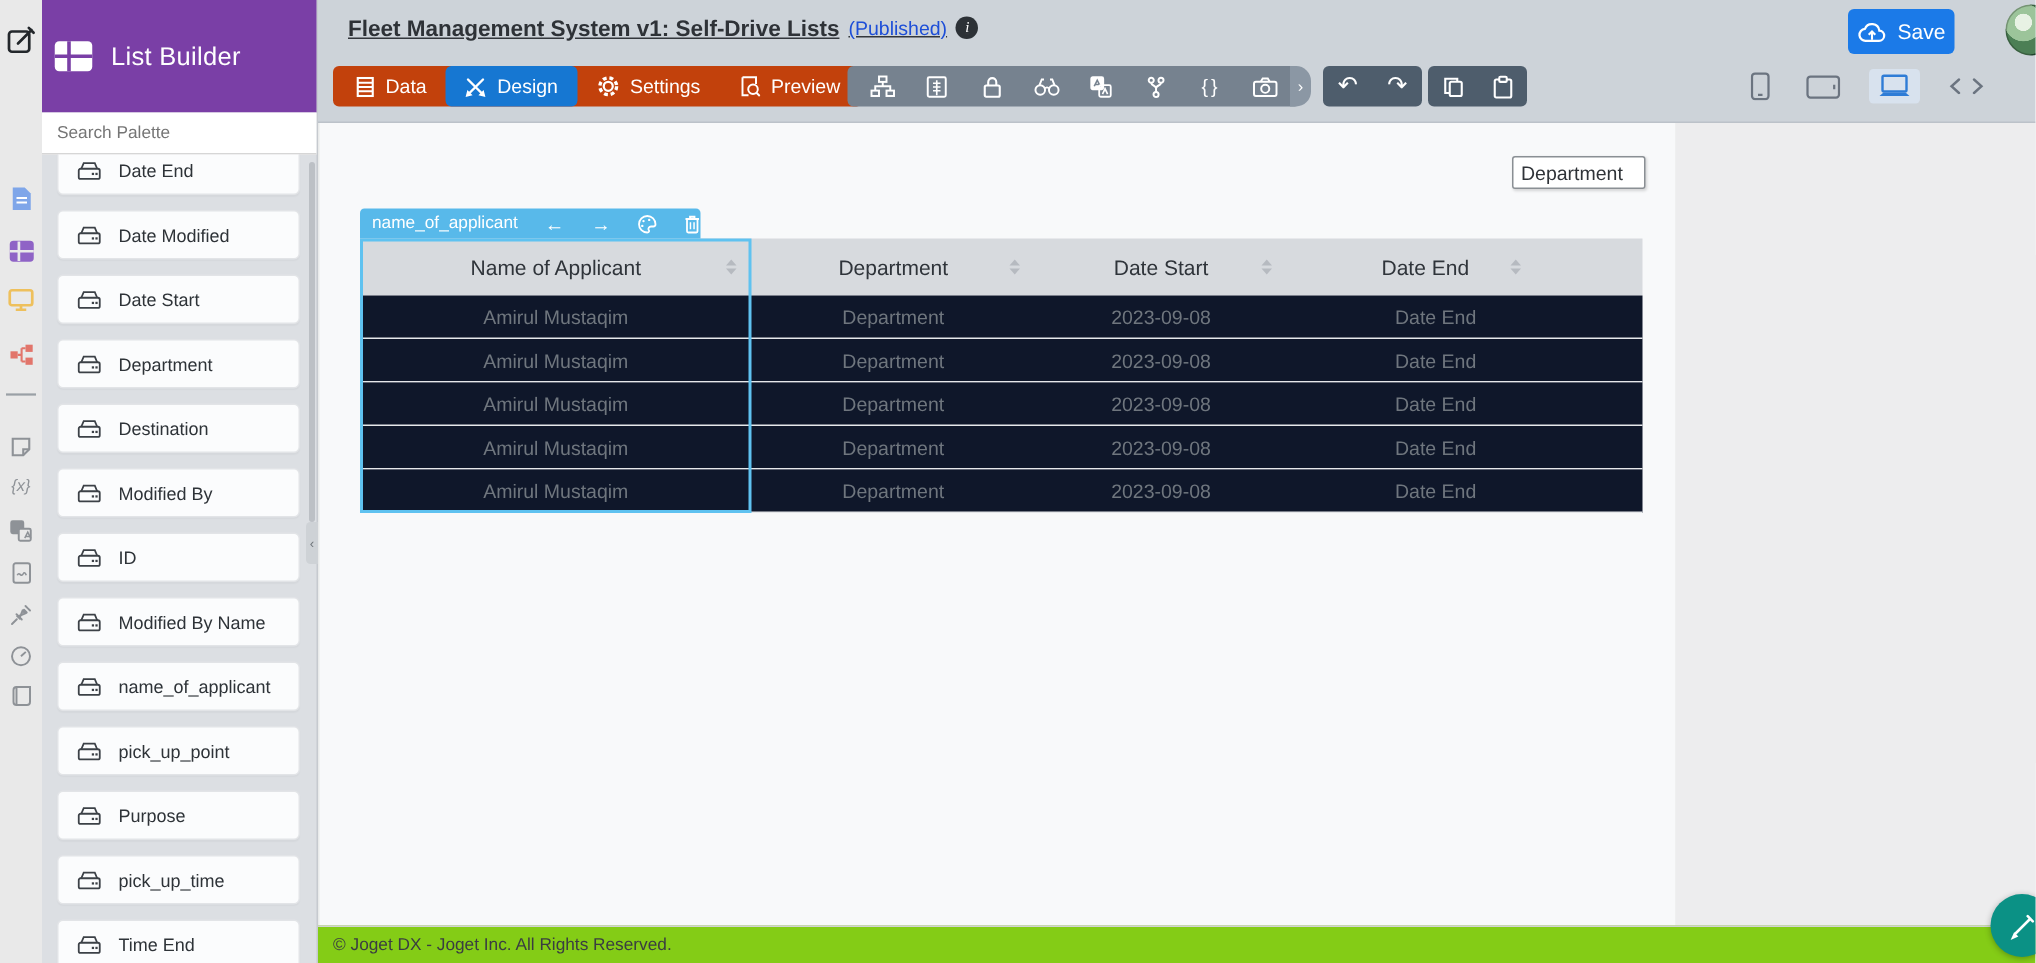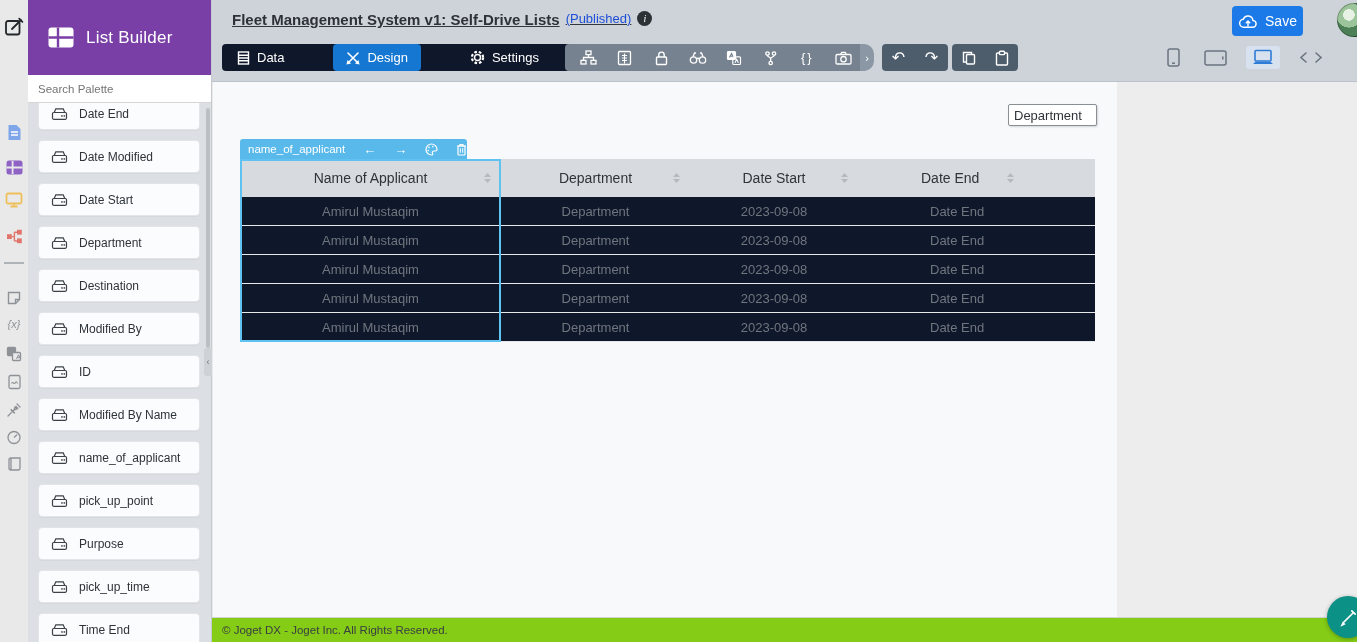--- a/index.html
+++ b/index.html
@@ -9,21 +9,21 @@
     font-family: "Liberation Sans","DejaVu Sans",sans-serif;
     background:#e9eaea; color:#33373c;
   }
 
   
   #left-strip { position:absolute; left:0; top:0; width:28px; height:642px; background:#e9e9e9; z-index:5; }
   .strip-ic { position:absolute; left:0; width:28px; display:flex; justify-content:center; align-items:center; cursor:pointer; }
 
   
   #sidebar { position:absolute; left:28px; top:0; width:184px; height:642px; background:#dcdfe3; z-index:4; border-right:1px solid #c6cacf; }
-  #builder-head { height:75px; background:#7a3fa6; display:flex; align-items:center; gap:12px; padding-left:20px; }
+  #builder-head { height:75px; background:#7a3fa6; display:flex; align-items:center; gap:12px; padding-left:8px; }
   #builder-head .t { color:#fff; font-size:17px; letter-spacing:.2px; }
   #palette-search { height:28px; background:#fff; border-bottom:1px solid #d6d6d6; display:flex; align-items:center; }
   #palette-search input { border:none; outline:none; width:100%; height:100%; padding:0 10px; font-size:11.5px; color:#444; font-family:inherit; background:transparent; }
   #pal-list { position:absolute; left:0; right:0; top:103px; bottom:0; overflow:hidden; padding:0 12px 0 10px; }
   .pal-item { width:162px; height:33px; margin-bottom:10px; background:#fbfcfd; border:1px solid #e2e4e7; border-radius:4px;
     display:flex; align-items:center; gap:11px; padding-left:12px; cursor:grab; box-shadow:0 1px 1px rgba(0,0,0,.03); }
   .pal-item span.lbl { font-size:12px; color:#2e3338; white-space:nowrap; }
   #pal-scrollbar { position:absolute; right:1px; top:108px; width:4px; height:240px; background:#bcc0c5; border-radius:2px; }
   #pal-collapse { position:absolute; right:-1px; top:348px; width:8px; height:28px; background:#ced2d6; border-radius:3px 0 0 3px;
     display:flex; align-items:center; justify-content:center; font-size:9px; color:#70757b; cursor:pointer; }
@@ -31,21 +31,21 @@
   
   #main { position:absolute; left:212px; top:0; right:0; bottom:0; }
   #topbar { position:absolute; left:0; right:0; top:0; height:82px; background:#cdd3d9; border-bottom:1px solid #bcc2c9; z-index:3; }
   #page-title-row { position:absolute; left:20px; top:11px; display:flex; gap:6px;text-decoration:underline; }
   #page-title-row .ttl { font-size:15px; font-weight:bold; color:#2e3237; }
   #page-title-row .pub { font-size:13px; color:#1d4ed8; }
   .info-circle { width:15px; height:15px; border-radius:50%; background:#2c3136; color:#fff; font-size:10px; font-style:italic;
     display:inline-flex; align-items:center; justify-content:center; font-family:"Liberation Serif",serif; }
 
   .tb-row { position:absolute; top:44px; height:27px; display:flex; align-items:center; }
-  #mode-pill { left:10px; background:#0f172a; border-radius:4px; padding:0 2px;gap:36px; }
+  #mode-pill { left:10px; background:#c2410c; border-radius:4px; padding:0 2px; }
   .mode-tab { display:flex; align-items:center; gap:7px; color:#fff; font-size:13px; height:27px; padding:0 13px; border-radius:4px; cursor:pointer; }
   .mode-tab.active { background:#1677d2; }
 
   #tool-group { left:353px; width:302px; background:#76828f; border-radius:4px; justify-content:space-between; padding:0 10px; color:#fff; }
   #tool-group .tic { width:26px; display:flex; justify-content:center; align-items:center; cursor:pointer; }
   #tool-more { left:648px; width:14px; height:27px; background:#8b97a4; border-radius:0 10px 10px 0; color:#fff;
     display:flex; align-items:center; justify-content:center; font-size:11px; cursor:pointer; }
   .dark-group { background:#4e5d6c; border-radius:4px; color:#fff; }
   #undo-group { left:670px; width:66px; justify-content:space-around; }
   #clip-group { left:740px; width:66px; justify-content:space-around; }

